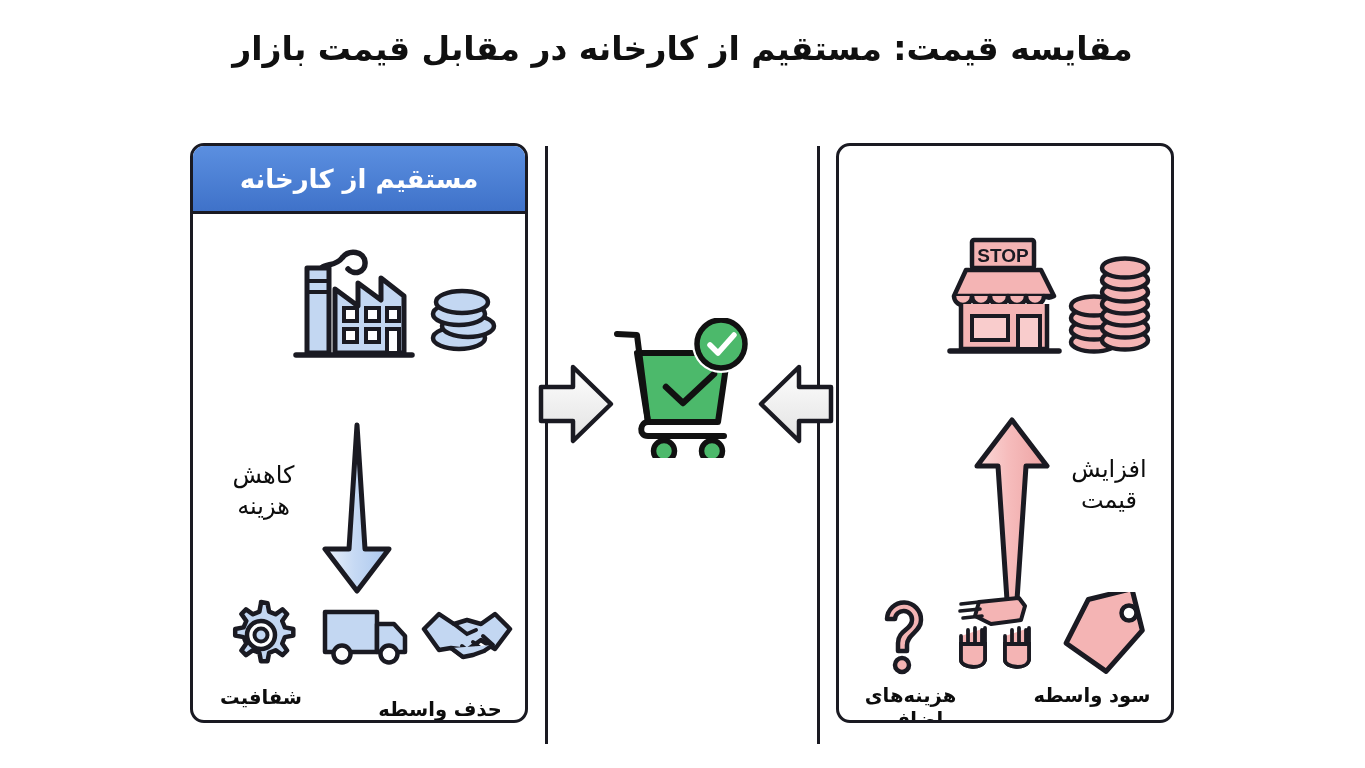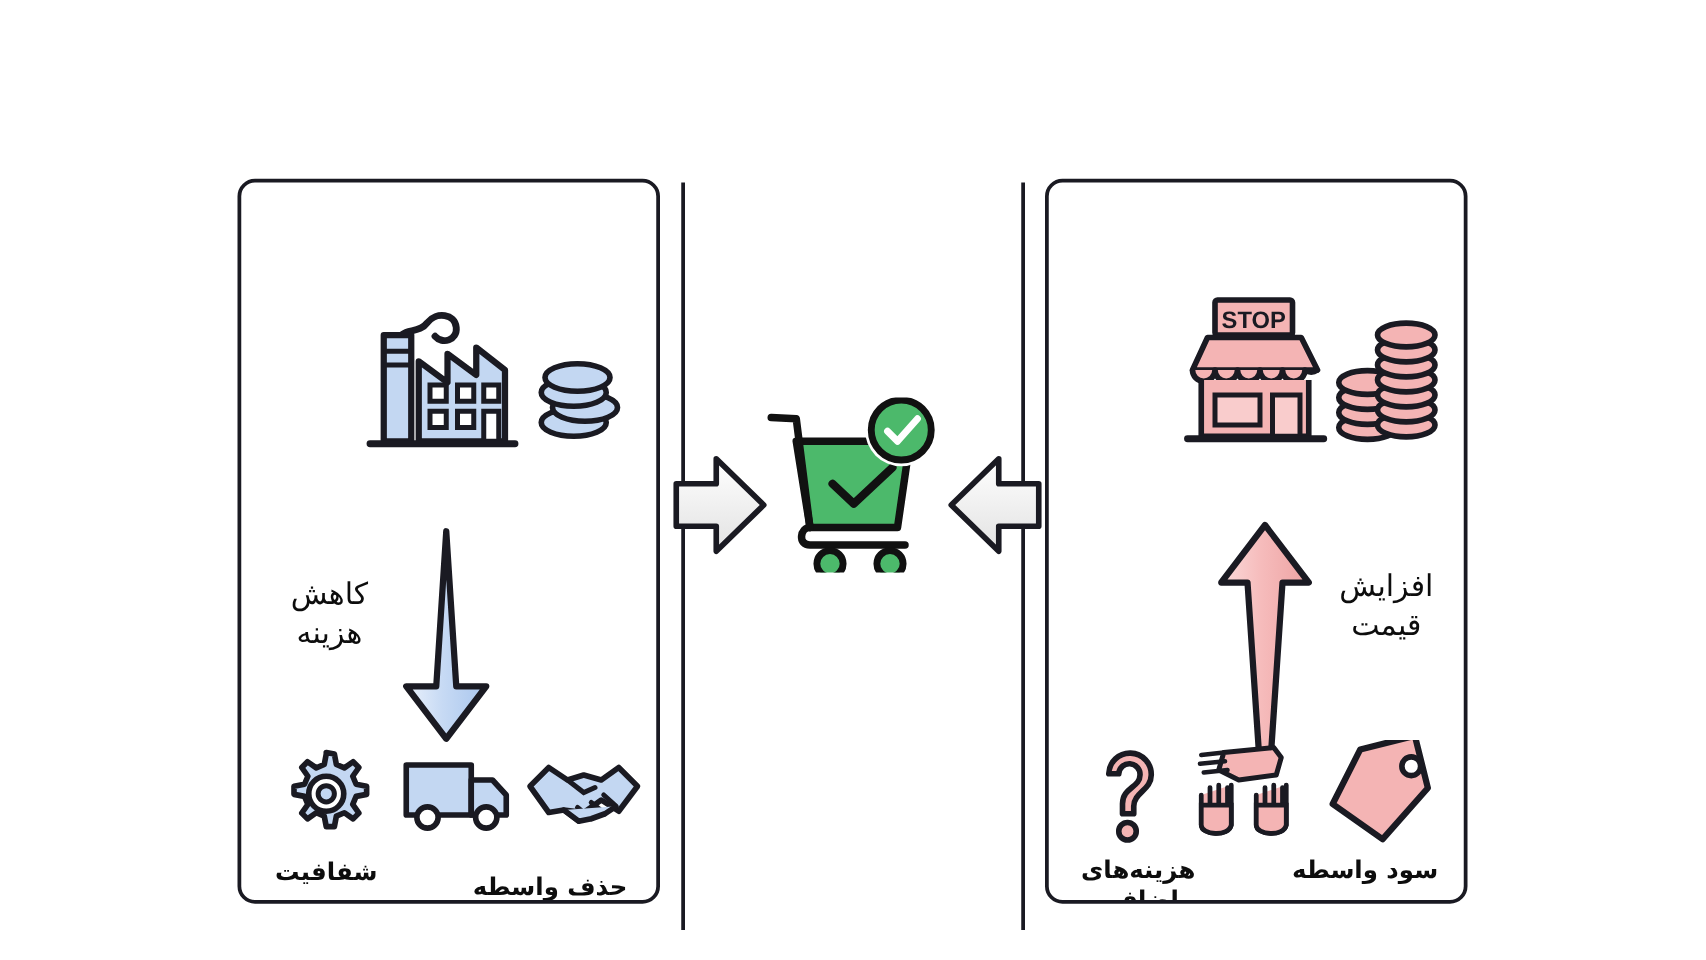--- a/index.html
+++ b/index.html
@@ -69,22 +69,26 @@
     direction: rtl; text-align: center;
     font-size: 23px; font-weight: bold; color: #0d0d0d; line-height: 1.38;
   }
   .arrow-gray { position: absolute; }
 </style>
 </head>
 <body>
 
 <div id="stage">
 
+  <div id="title">مقایسه قیمت: مستقیم از کارخانه در مقابل قیمت بازار</div>
 
   <div class="panel" id="panel-left">
+    <div class="panel-header" id="header-left">
+      <span>مستقیم از کارخانه</span>
+    </div>
     <div class="panel-body">
 
       <svg class="abs" style="left:95px; top:22px;" width="200" height="125" viewBox="0 0 200 125">
 
         <path d="M31 40 C31 24, 46 33, 54 22 C61 13, 76 15, 77 26 C78 36, 66 40, 60 33" fill="none" stroke="#1a1a22" stroke-width="5.5" stroke-linecap="round" stroke-linejoin="round"></path>
 
         <rect x="19" y="32" width="22" height="85" fill="#c3d7f2" stroke="#1a1a22" stroke-width="5" stroke-linejoin="round"></rect>
         <line x1="19" y1="45" x2="41" y2="45" stroke="#1a1a22" stroke-width="4"></line>
         <line x1="19" y1="56" x2="41" y2="56" stroke="#1a1a22" stroke-width="4"></line>
 

